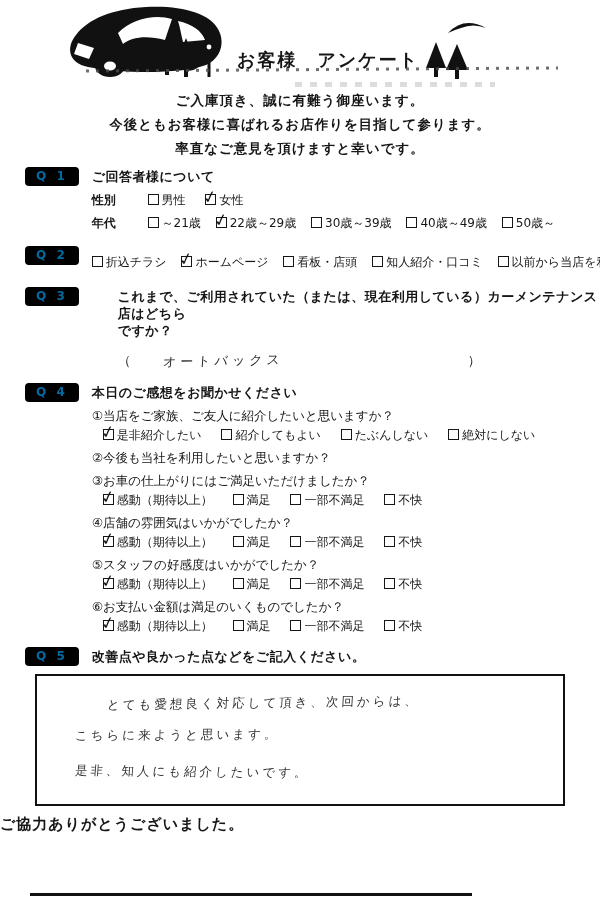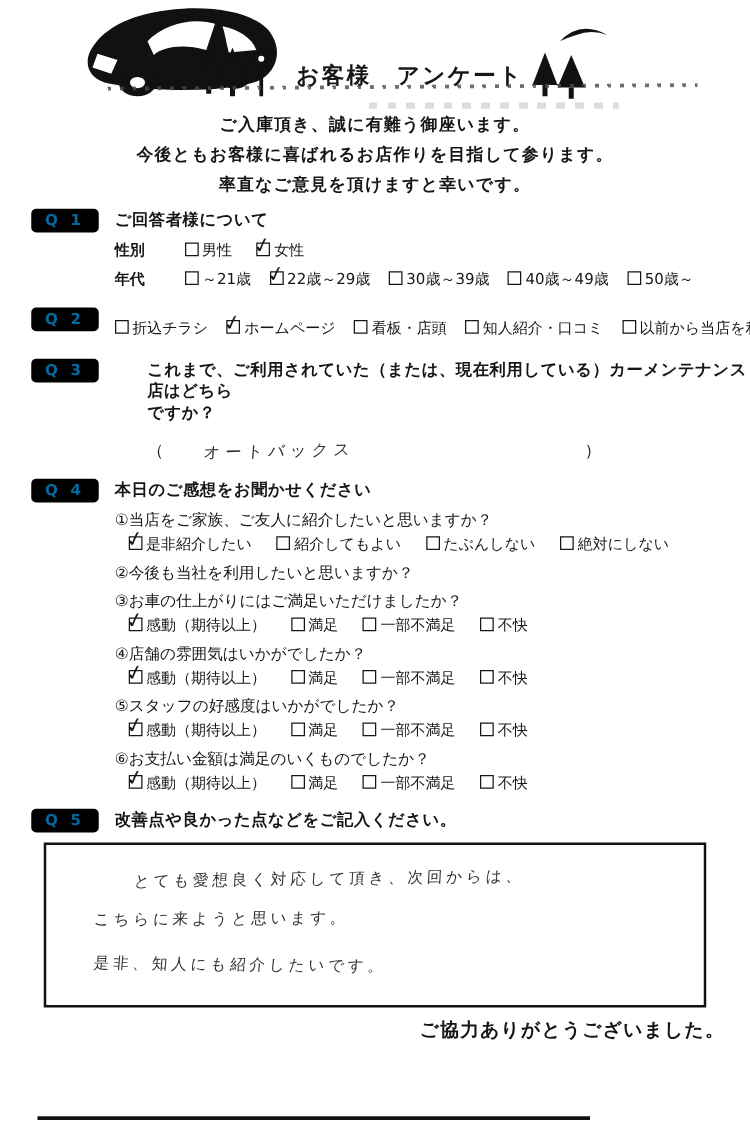--- a/index.html
+++ b/index.html
@@ -52,21 +52,21 @@
   .q4-item .q4-opts { margin-top:3px; padding-left:11px; font-size:12px; line-height:16px; white-space:nowrap; }
 
   
   .comment-box { margin:8px 30px 0 35px; width:530px; height:132px; border:2px solid #111;
     padding:16px 10px 0 10px; }
   .comment-line { font-size:12.5px; color:#333; letter-spacing:3px; line-height:19px; }
   .cl-0 { margin-left:60px; transform:rotate(-0.8deg) skewX(-4deg); }
   .cl-1 { margin-left:28px; margin-top:13px; transform:rotate(-0.4deg) skewX(-4deg); }
   .cl-2 { margin-left:28px; margin-top:20px; transform:rotate(0.6deg) skewX(-4deg); }
 
-  .footer { margin-top:9px; text-align:right; padding-right:20px; font-size:15px; font-weight:bold; letter-spacing:1px; }
+  .footer { margin-top:9px; text-align:left; padding-right:20px; font-size:15px; font-weight:bold; letter-spacing:1px; }
   .bottom-line { position:absolute; left:30px; top:893px; width:442px; height:3px; background:#111; }
 
   .mt8 { margin-top:8px; } .mt16 { margin-top:16px; } .mt14 { margin-top:14px; }
   .mt18 { margin-top:18px;gap:26px; } .mt12q5 { margin-top:14px; }
 </style>
 </head>
 <body>
 
 <div class="page">
 

